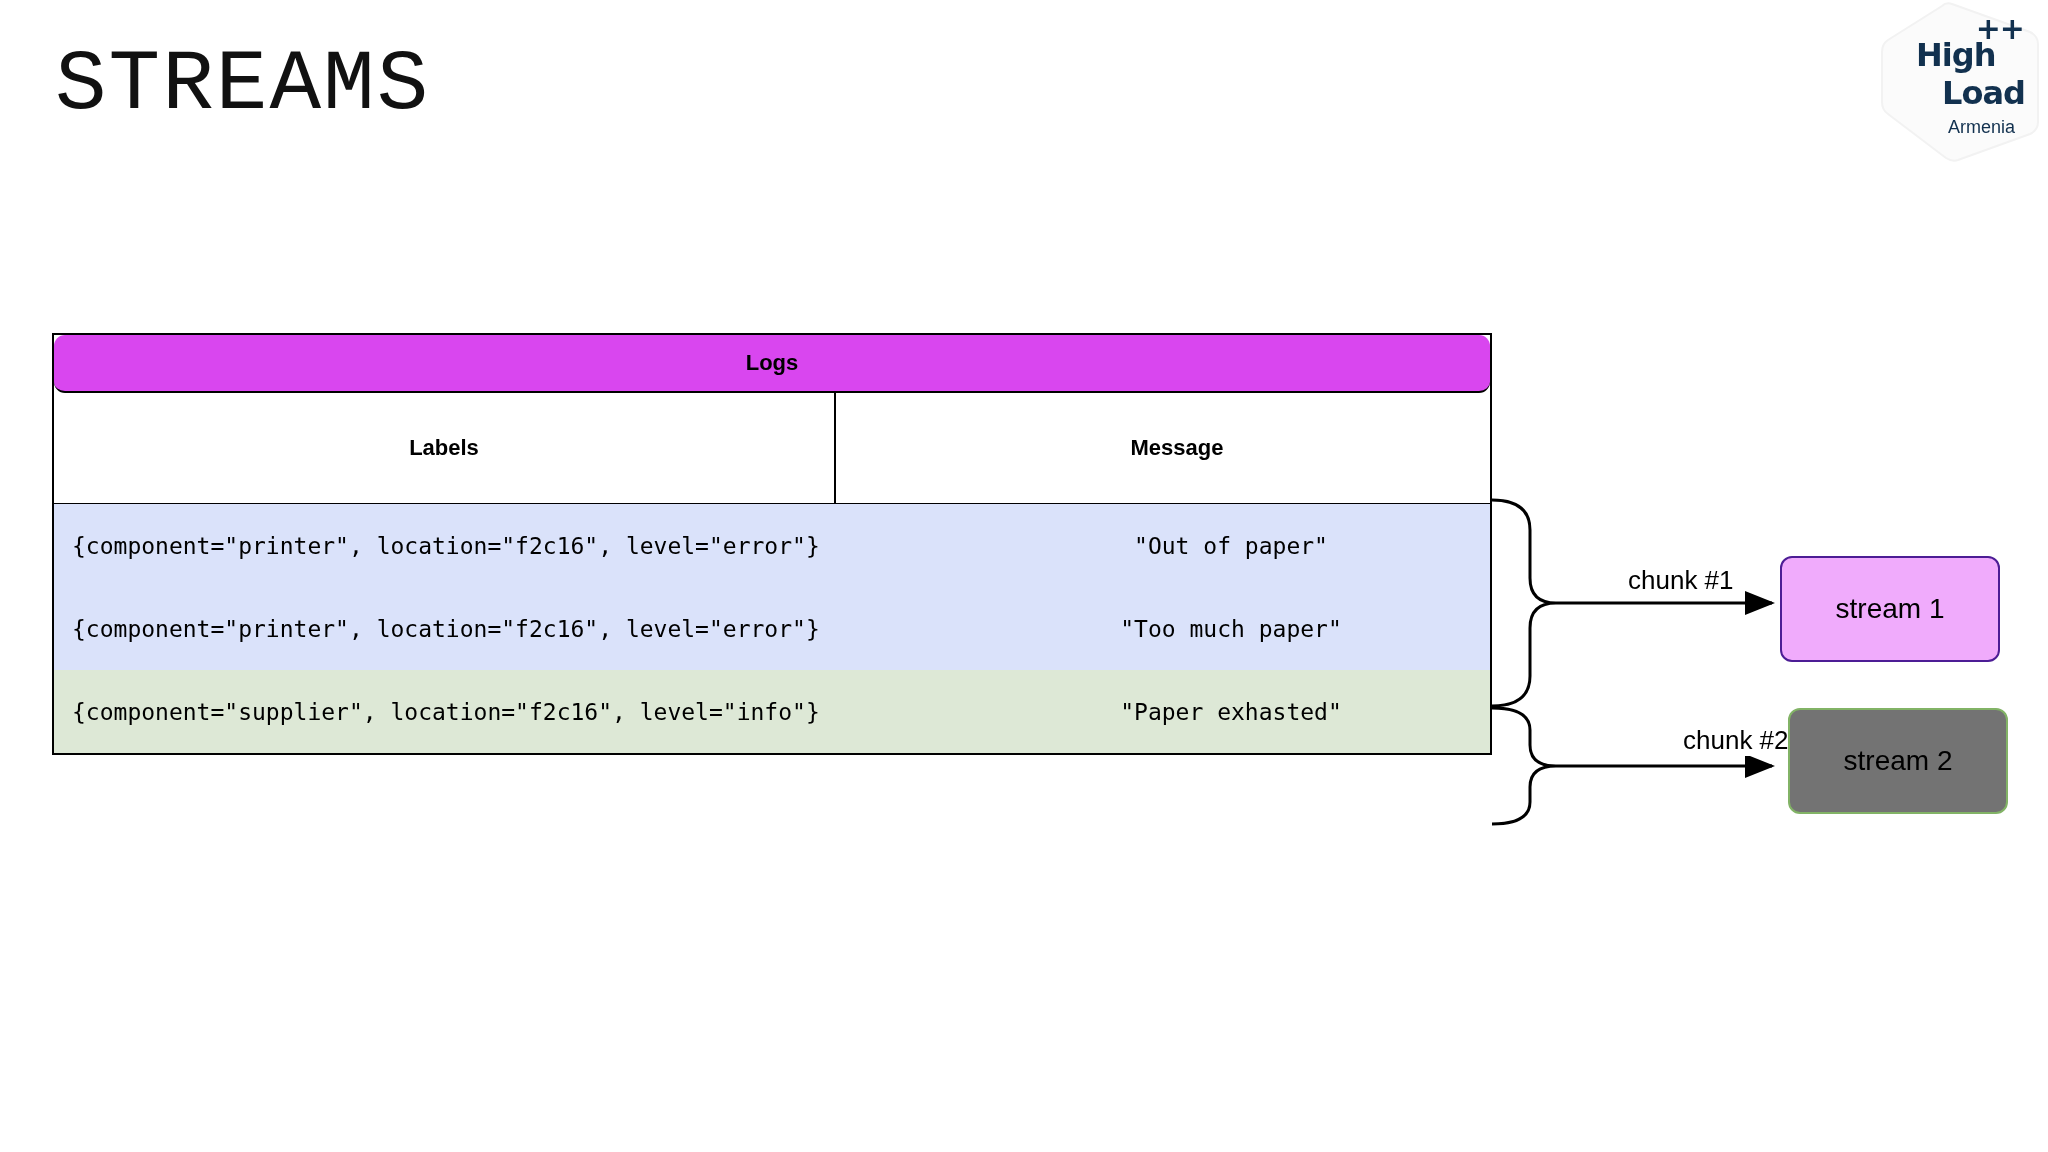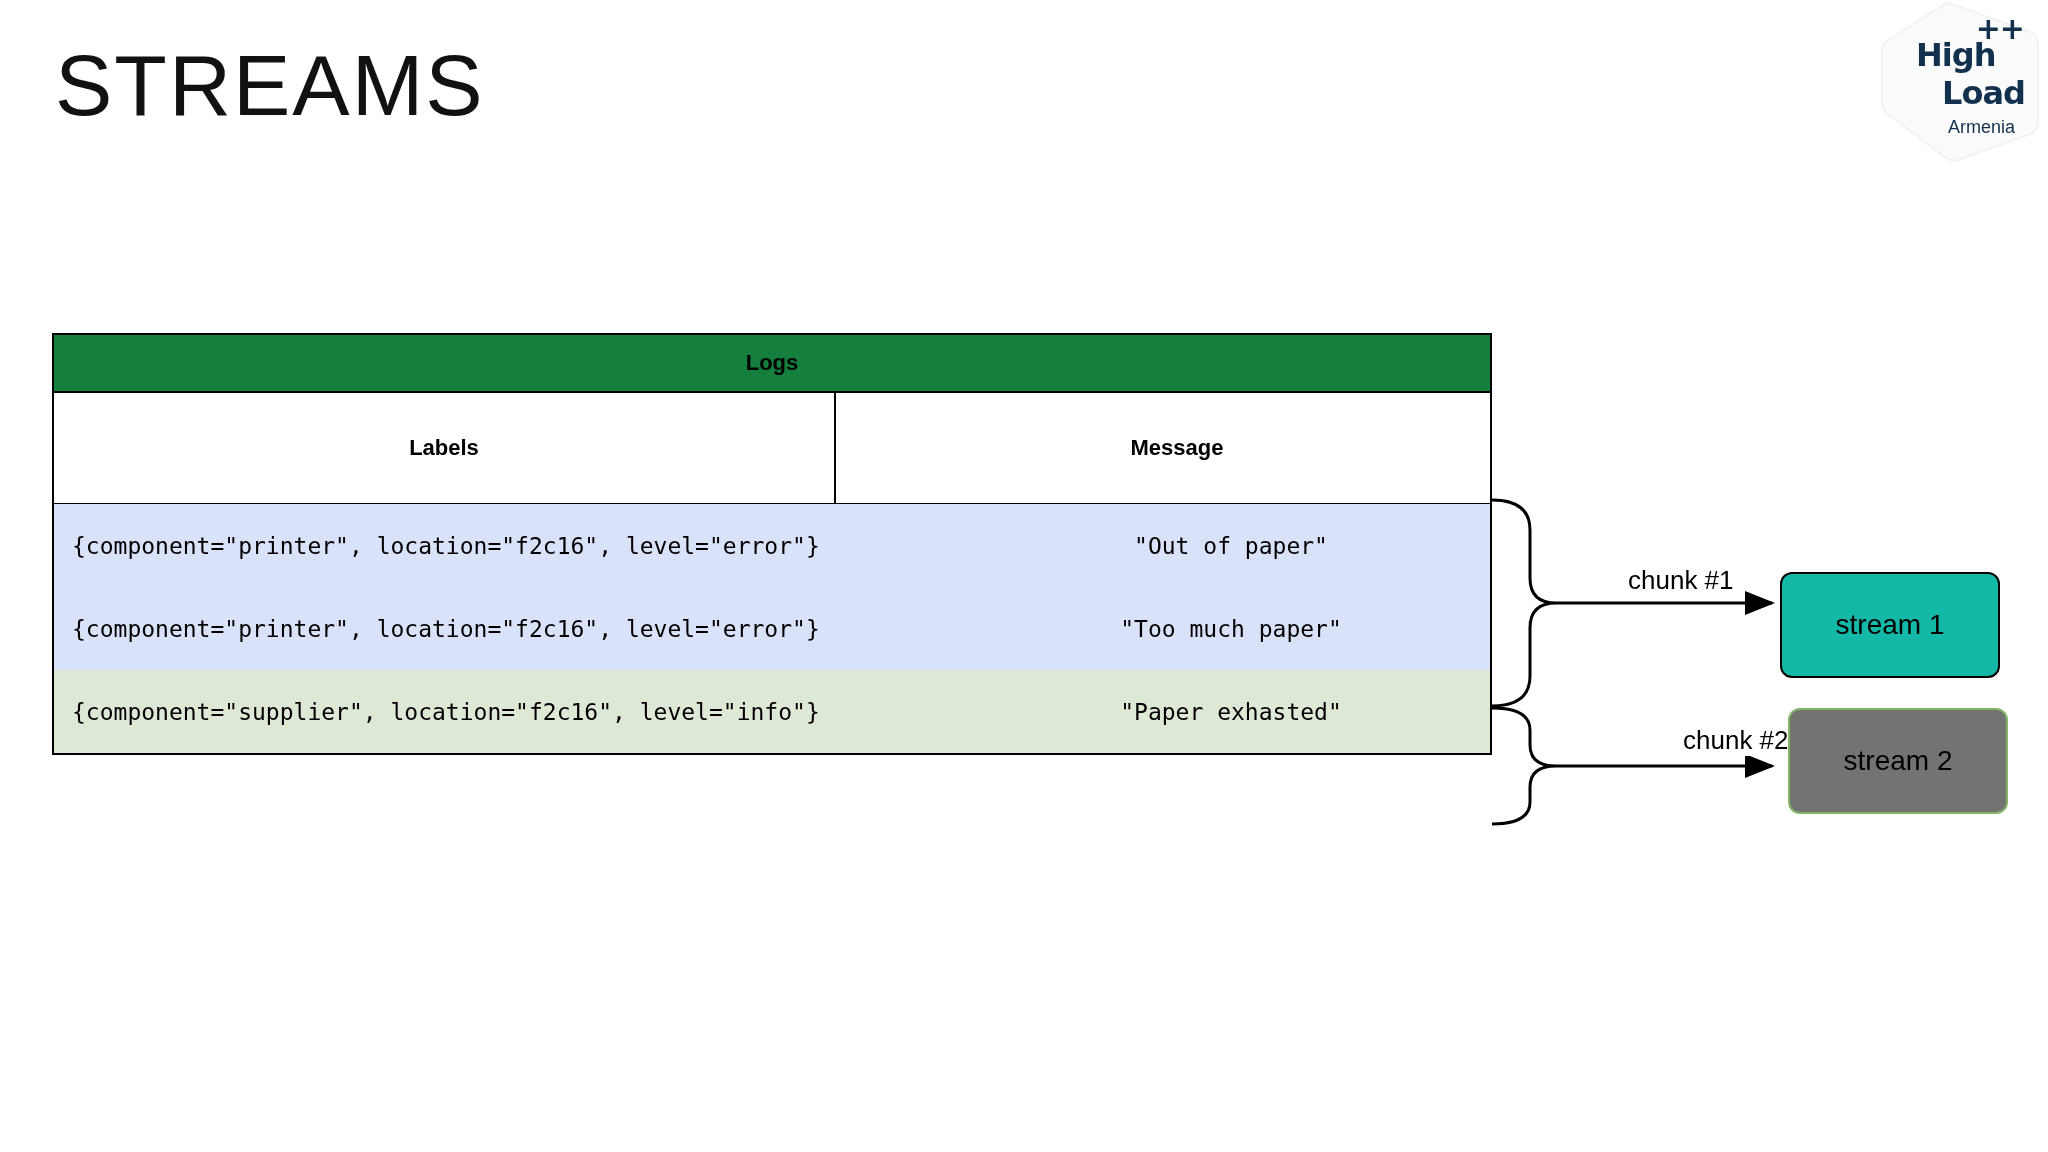--- a/index.html
+++ b/index.html
@@ -14,21 +14,21 @@
     overflow: hidden;
     font-family: "Liberation Sans", sans-serif;
     color: #000000;
   }
 
   
   #slide-title {
     position: absolute;
     left: 55px;
     top: 42px;
-    font-family: Liberation Sans, sans-serif;
+    font-family: Liberation Mono, monospace;
     font-weight: 300;
     font-size: 86px;
     letter-spacing: 2px;
     line-height: 1;
     color: #111111;
     white-space: nowrap;
   }
 
   
   #logo {
@@ -110,21 +110,22 @@
     box-sizing: border-box;
     background: #ffffff;
   }
   .tbl-caption {
     height: 56px;
     line-height: 56px;
     text-align: center;
     font-weight: bold;
     font-size: 22px;
     border-bottom: 2px solid #000000;
-    background: #15803d;
+    background: #d946ef;
+    border-radius: 11px;
   }
   .tbl-head-row {
     display: flex;
     height: 110px;
     border-bottom: 1px solid #000000;
     background: #ffffff;
   }
   .th-labels {
     width: 782px;
     border-right: 2px solid #000000;
@@ -204,23 +205,23 @@
     display: flex;
     align-items: center;
     justify-content: center;
     font-family: "Liberation Sans", sans-serif;
     font-size: 28px;
     color: #000000;
     box-sizing: border-box;
   }
   #stream-box-1 {
     left: 1780px;
-    top: 572px;
-    background: #14b8a6;
-    border: 2px solid #000000;
+    top: 556px;
+    background: #f0abfc;
+    border: 2px solid #4c1d95;
   }
   #stream-box-2 {
     left: 1780px;
     top: 708px;
     background: #737373;
     border: 2px solid #82b366;
     margin-left: 8px;
   }
 </style>
 </head>

